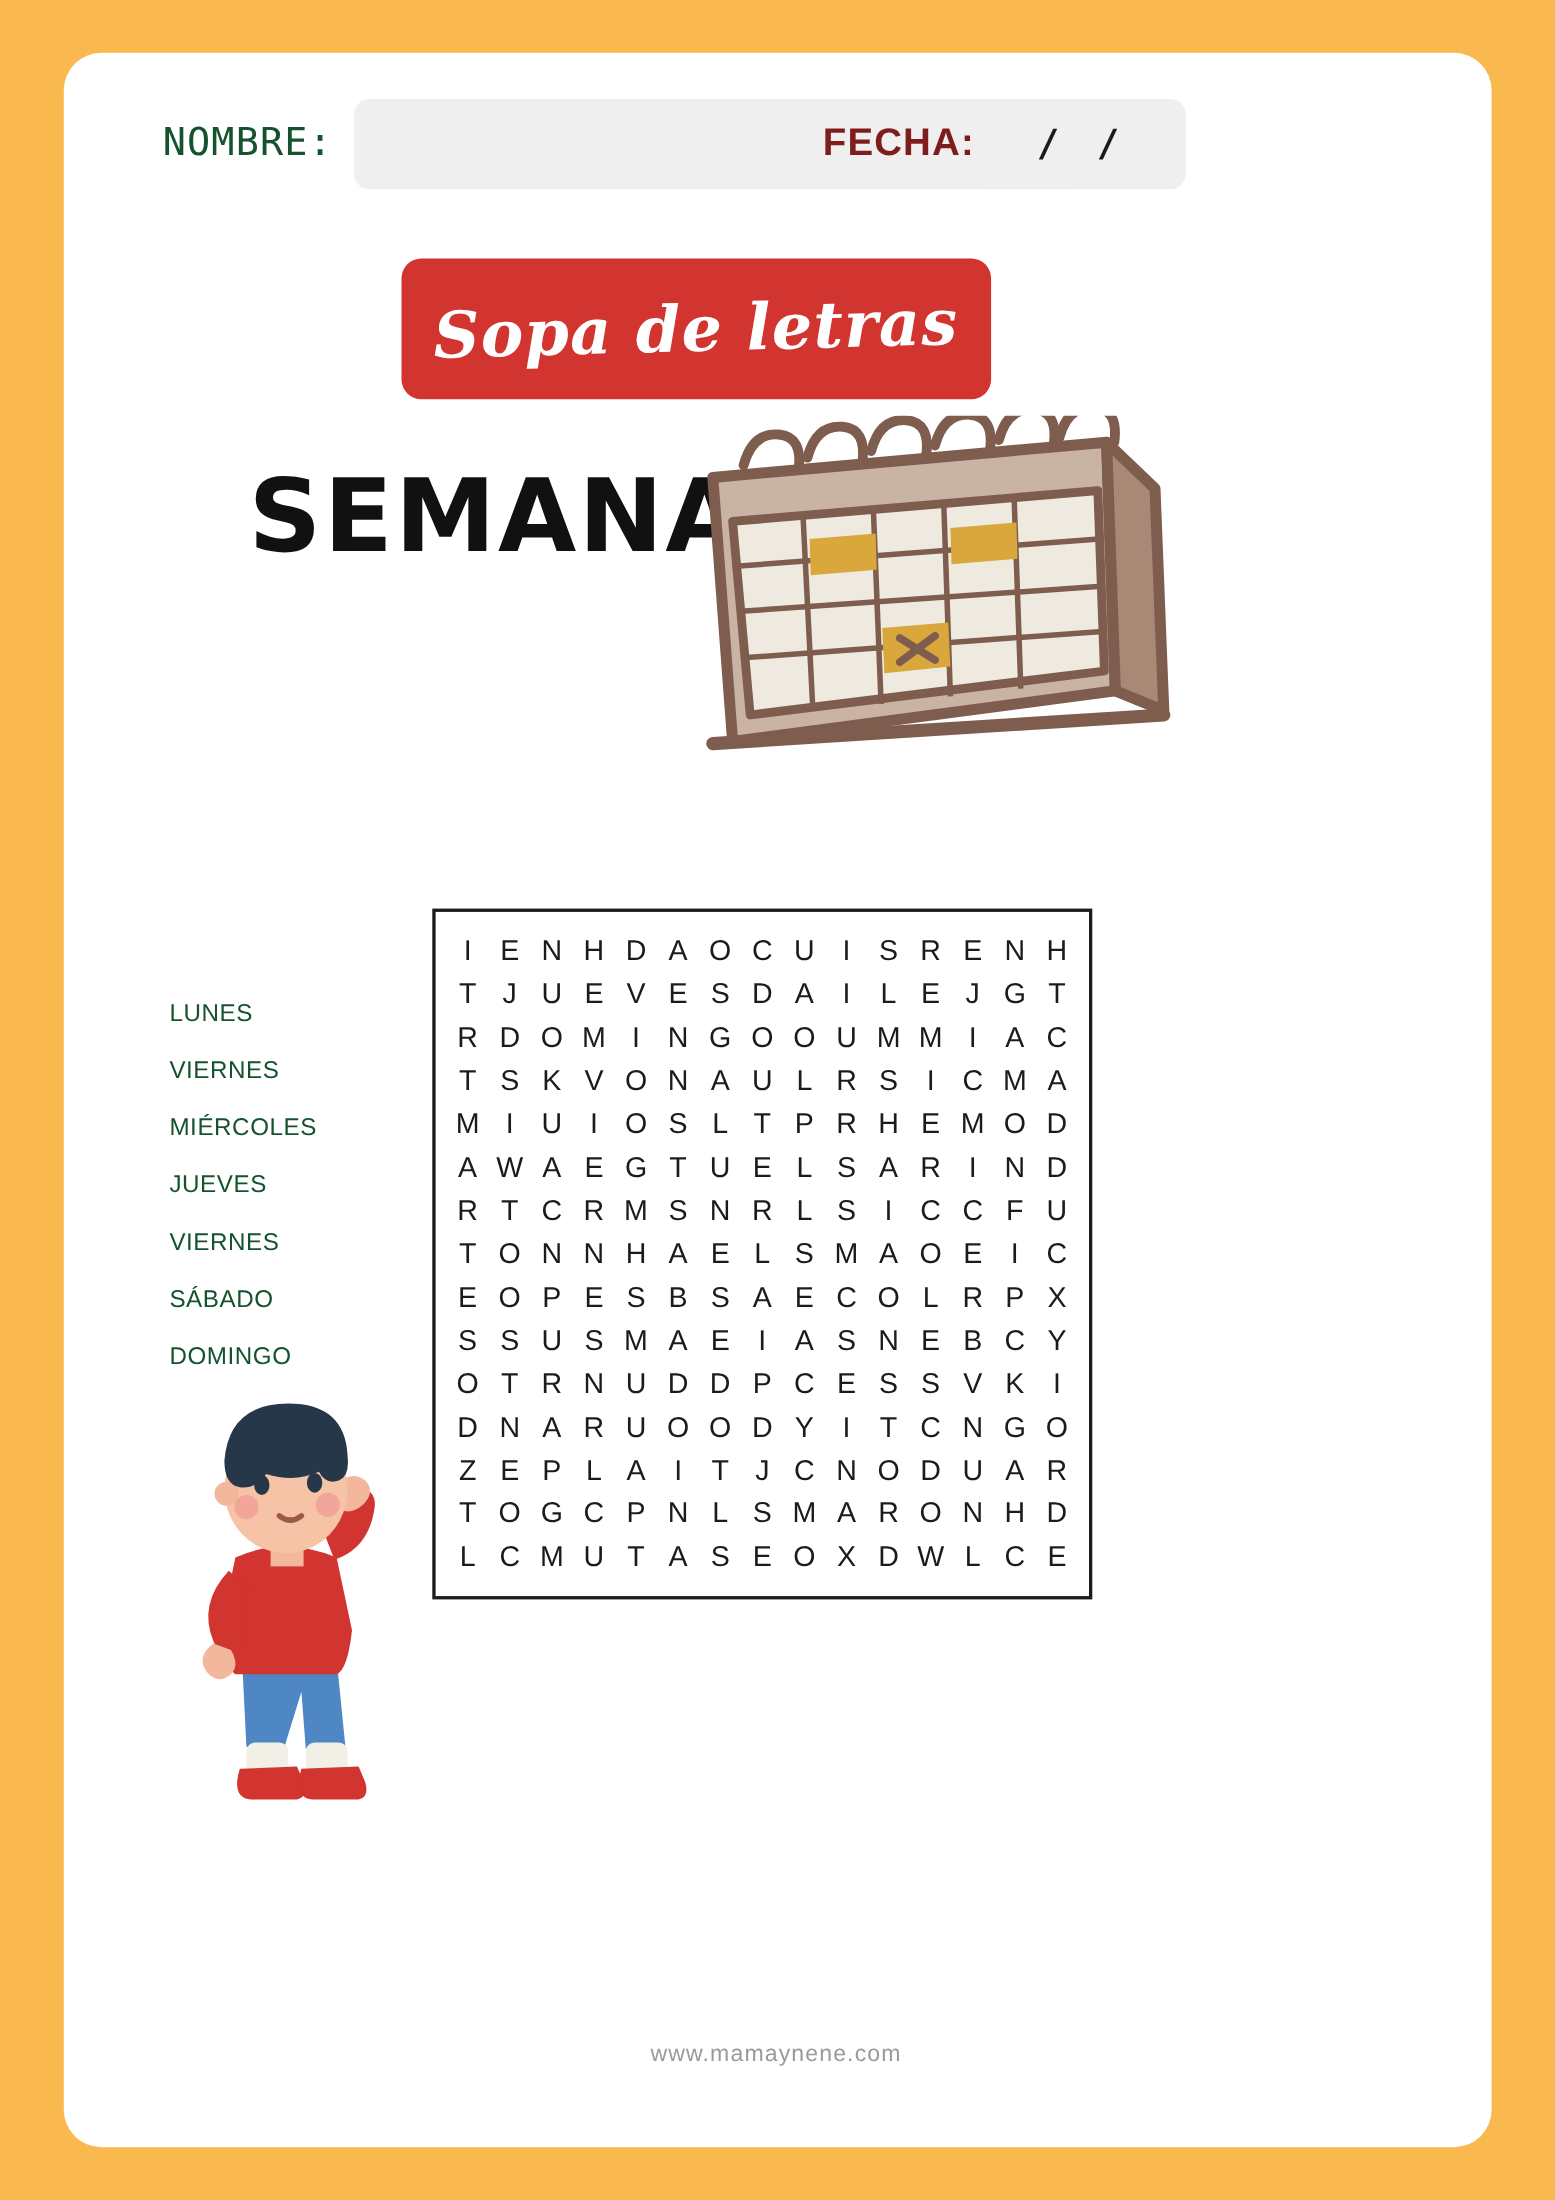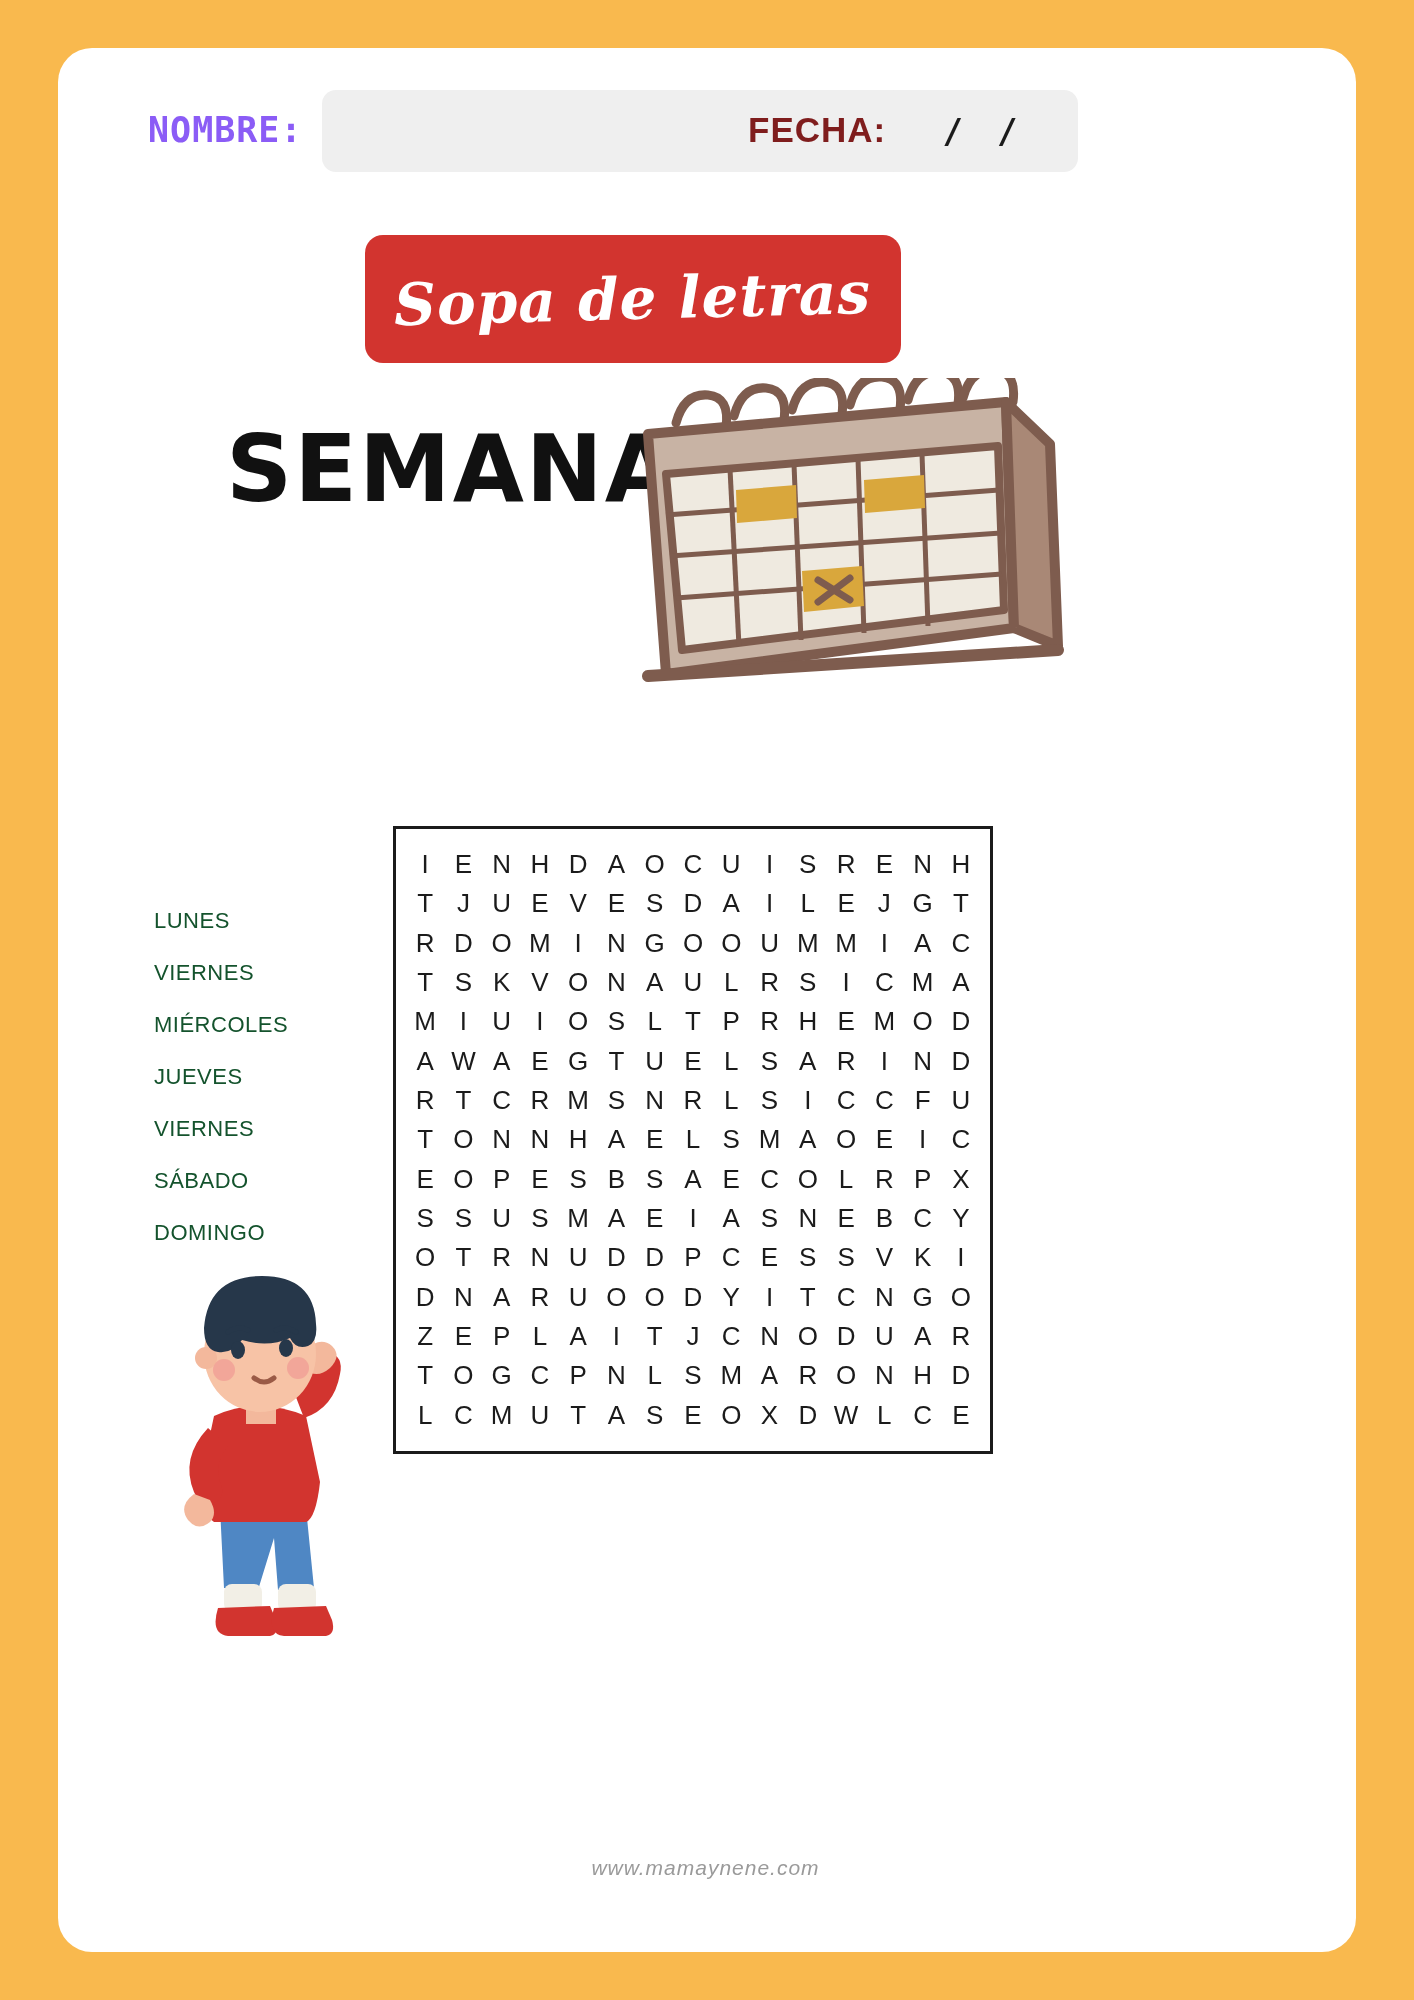--- a/index.html
+++ b/index.html
@@ -30,23 +30,23 @@
     top: 42px;
     width: 1222px;
     height: 82px;
   }
   .lbl-nombre {
     position: absolute;
     left: 52px;
     top: 20px;
     font-size: 35px;
     letter-spacing: 1px;
-    color: #8b5cf6;
+    color: #14532d;
     font-family: "DejaVu Sans Mono", monospace;
-    font-weight: bold;
+    font-weight: normal;
   }
   .field-nombre {
     position: absolute;
     left: 226px;
     top: 0px;
     width: 667px;
     height: 82px;
     background: #efefef;
     border-radius: 14px;
     border: none;
@@ -210,21 +210,20 @@
   .footer {
     position: absolute;
     left: 0;
     top: 1808px;
     width: 1295px;
     text-align: center;
     font-size: 21px;
     color: #9a9a9a;
     letter-spacing: 1px;
     font-family: "Liberation Sans", sans-serif;
-    font-style: italic;
   }
 </style>
 </head>
 <body>
 
 <div class="page">
 
   <div class="header">
     <div class="lbl-nombre">NOMBRE:</div>
     <input class="field-nombre" type="text" value="" placeholder="" style="">

